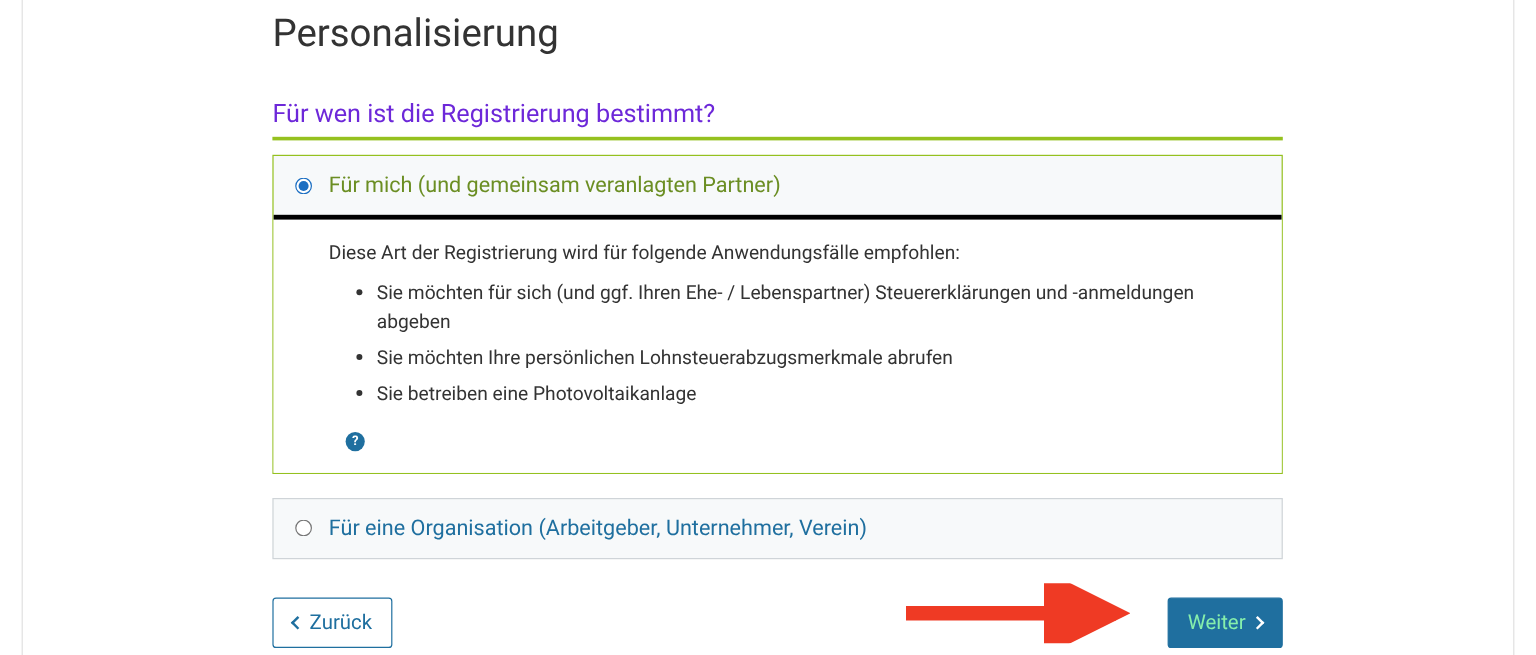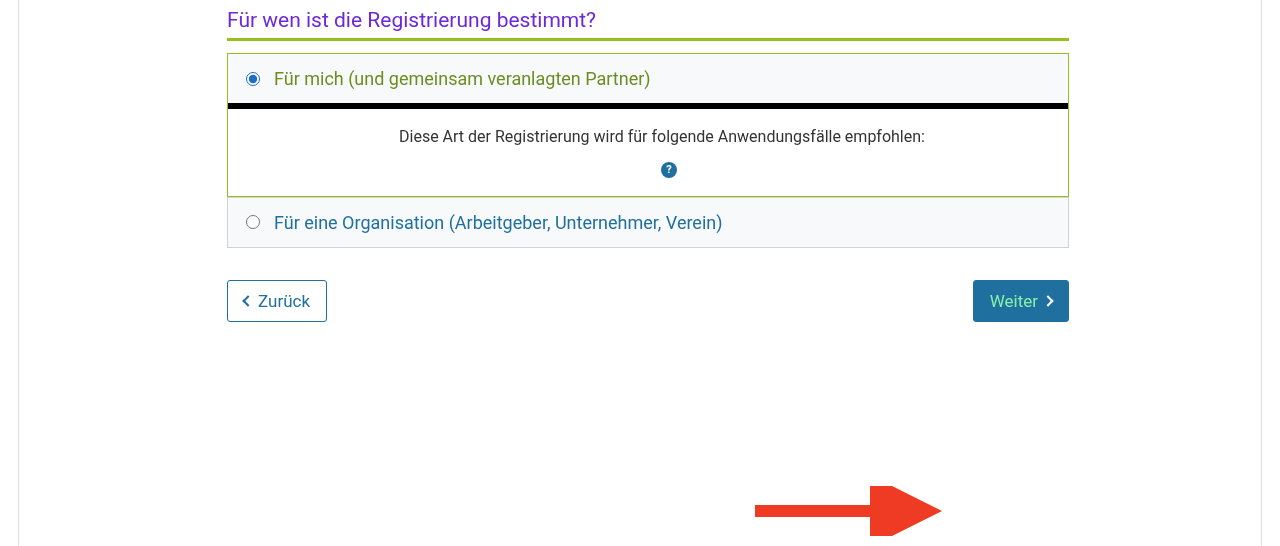--- a/index.html
+++ b/index.html
@@ -37,21 +37,21 @@
       font-size: 21px;
       font-weight: 400;
       color: #6d28d9;
       border-bottom: 3px solid #95c11f;
       padding-bottom: 6px;
       margin-bottom: 12px;
     }
     .option-group {
       display: flex;
       flex-direction: column;
-      gap: 0;
+      gap: 20px;
     }
     .option-card {
       border: 1px solid #cfd4d8;
       background: #f7f9fa;
     }
     .option-card.selected {
       border: 1px solid #95c11f;
     }
     .option-header {
       display: flex;
@@ -72,22 +72,21 @@
     }
     .option-card.selected .option-label {
       color: #6b8e23;
     }
     .option-card:not(.selected) .option-label {
       color: #1f6f9f;
     }
     .option-body {
       background: #ffffff;
       padding: 18px 18px 18px 46px;
-      border-top: 6px solid #000000;
-      text-align: center;
+      border-top: 4px solid #000000;
     }
     .option-intro {
       font-size: 16px;
       color: #333;
       margin-bottom: 12px;
     }
     .option-list {
       list-style: disc;
       padding-left: 40px;
       margin-bottom: 16px;
@@ -168,32 +167,38 @@
       top: 486px;
       pointer-events: none;
     }
   </style>
 </head>
 <body>
 
 <div class="page-container">
   <div class="content">
 
+    <h1 class="page-heading">Personalisierung</h1>
 
     <h2 class="section-heading">Für wen ist die Registrierung bestimmt?</h2>
 
     <div class="option-group">
 
       <div class="option-card selected">
         <label class="option-header">
           <input type="radio" name="regtype" checked="" style="">
           <span class="option-label">Für mich (und gemeinsam veranlagten Partner)</span>
         </label>
         <div class="option-body">
           <p class="option-intro">Diese Art der Registrierung wird für folgende Anwendungsfälle empfohlen:</p>
+          <ul class="option-list">
+            <li>Sie möchten für sich (und ggf. Ihren Ehe- / Lebenspartner) Steuererklärungen und -anmeldungen abgeben</li>
+            <li>Sie möchten Ihre persönlichen Lohnsteuerabzugsmerkmale abrufen</li>
+            <li>Sie betreiben eine Photovoltaikanlage</li>
+          </ul>
           <a class="more-info">
             <span class="more-info-icon">?</span>
           </a>
         </div>
       </div>
 
       <div class="option-card">
         <label class="option-header">
           <input type="radio" name="regtype" style="">
           <span class="option-label">Für eine Organisation (Arbeitgeber, Unternehmer, Verein)</span>

